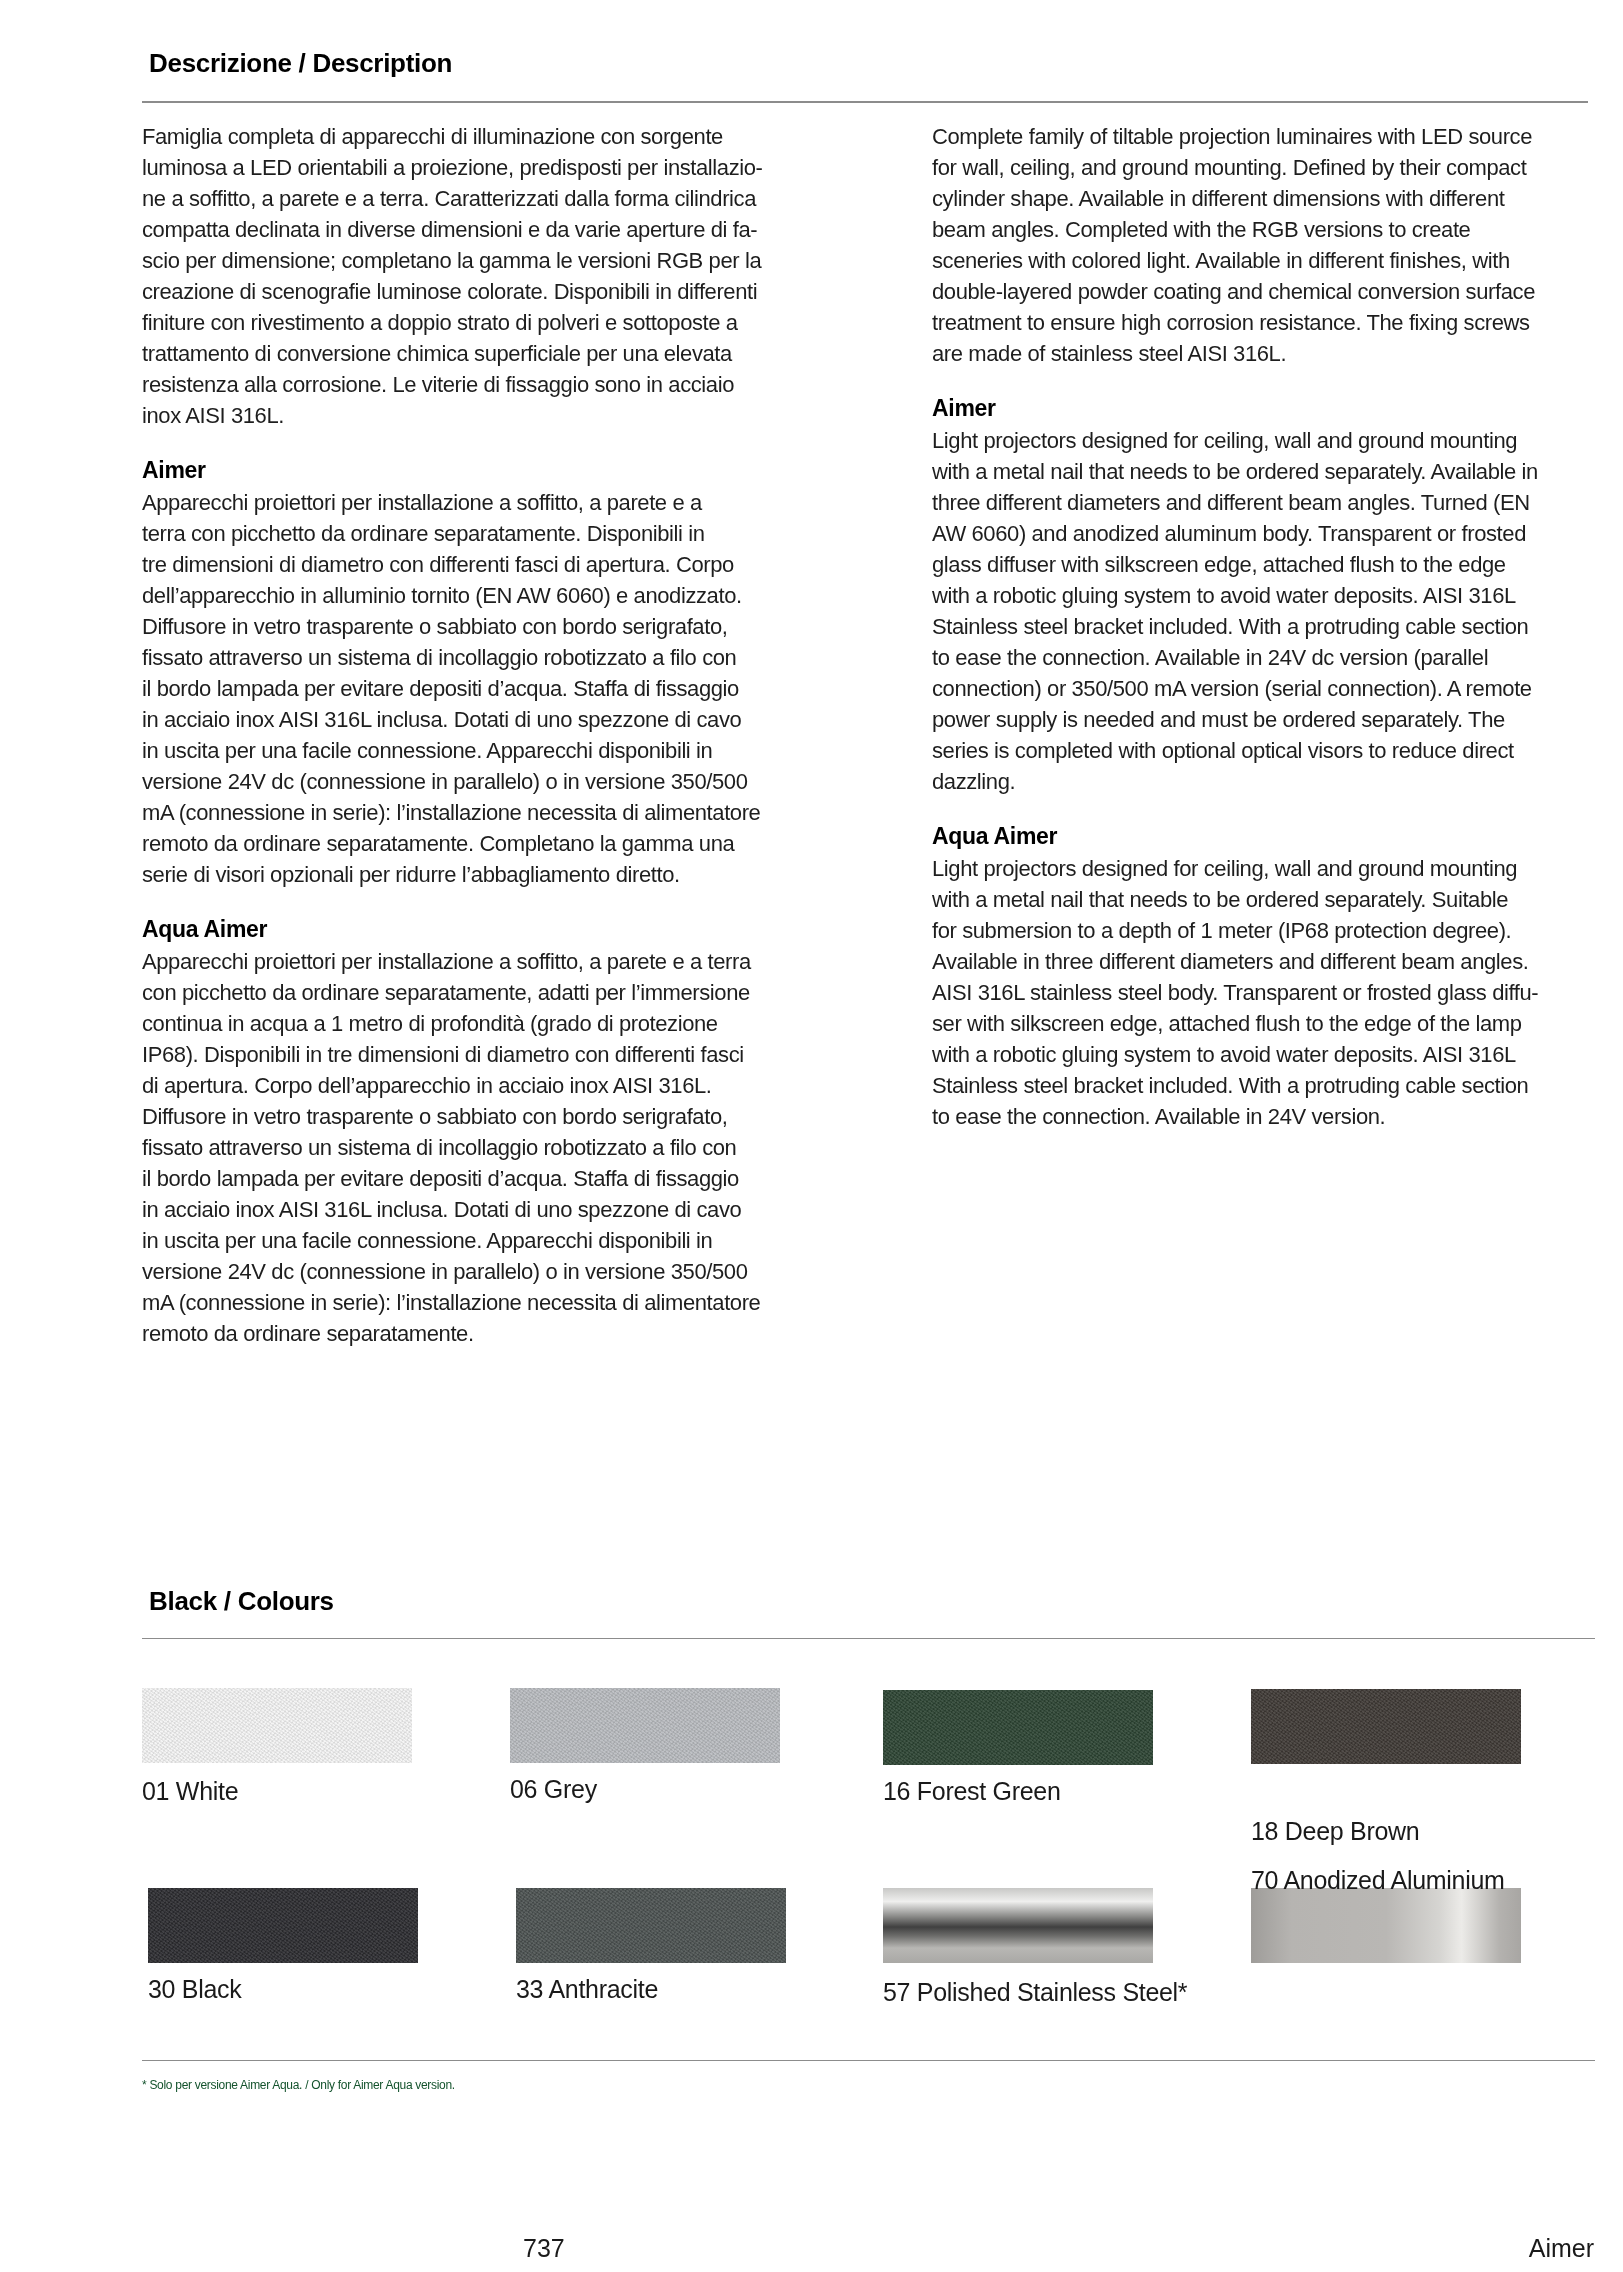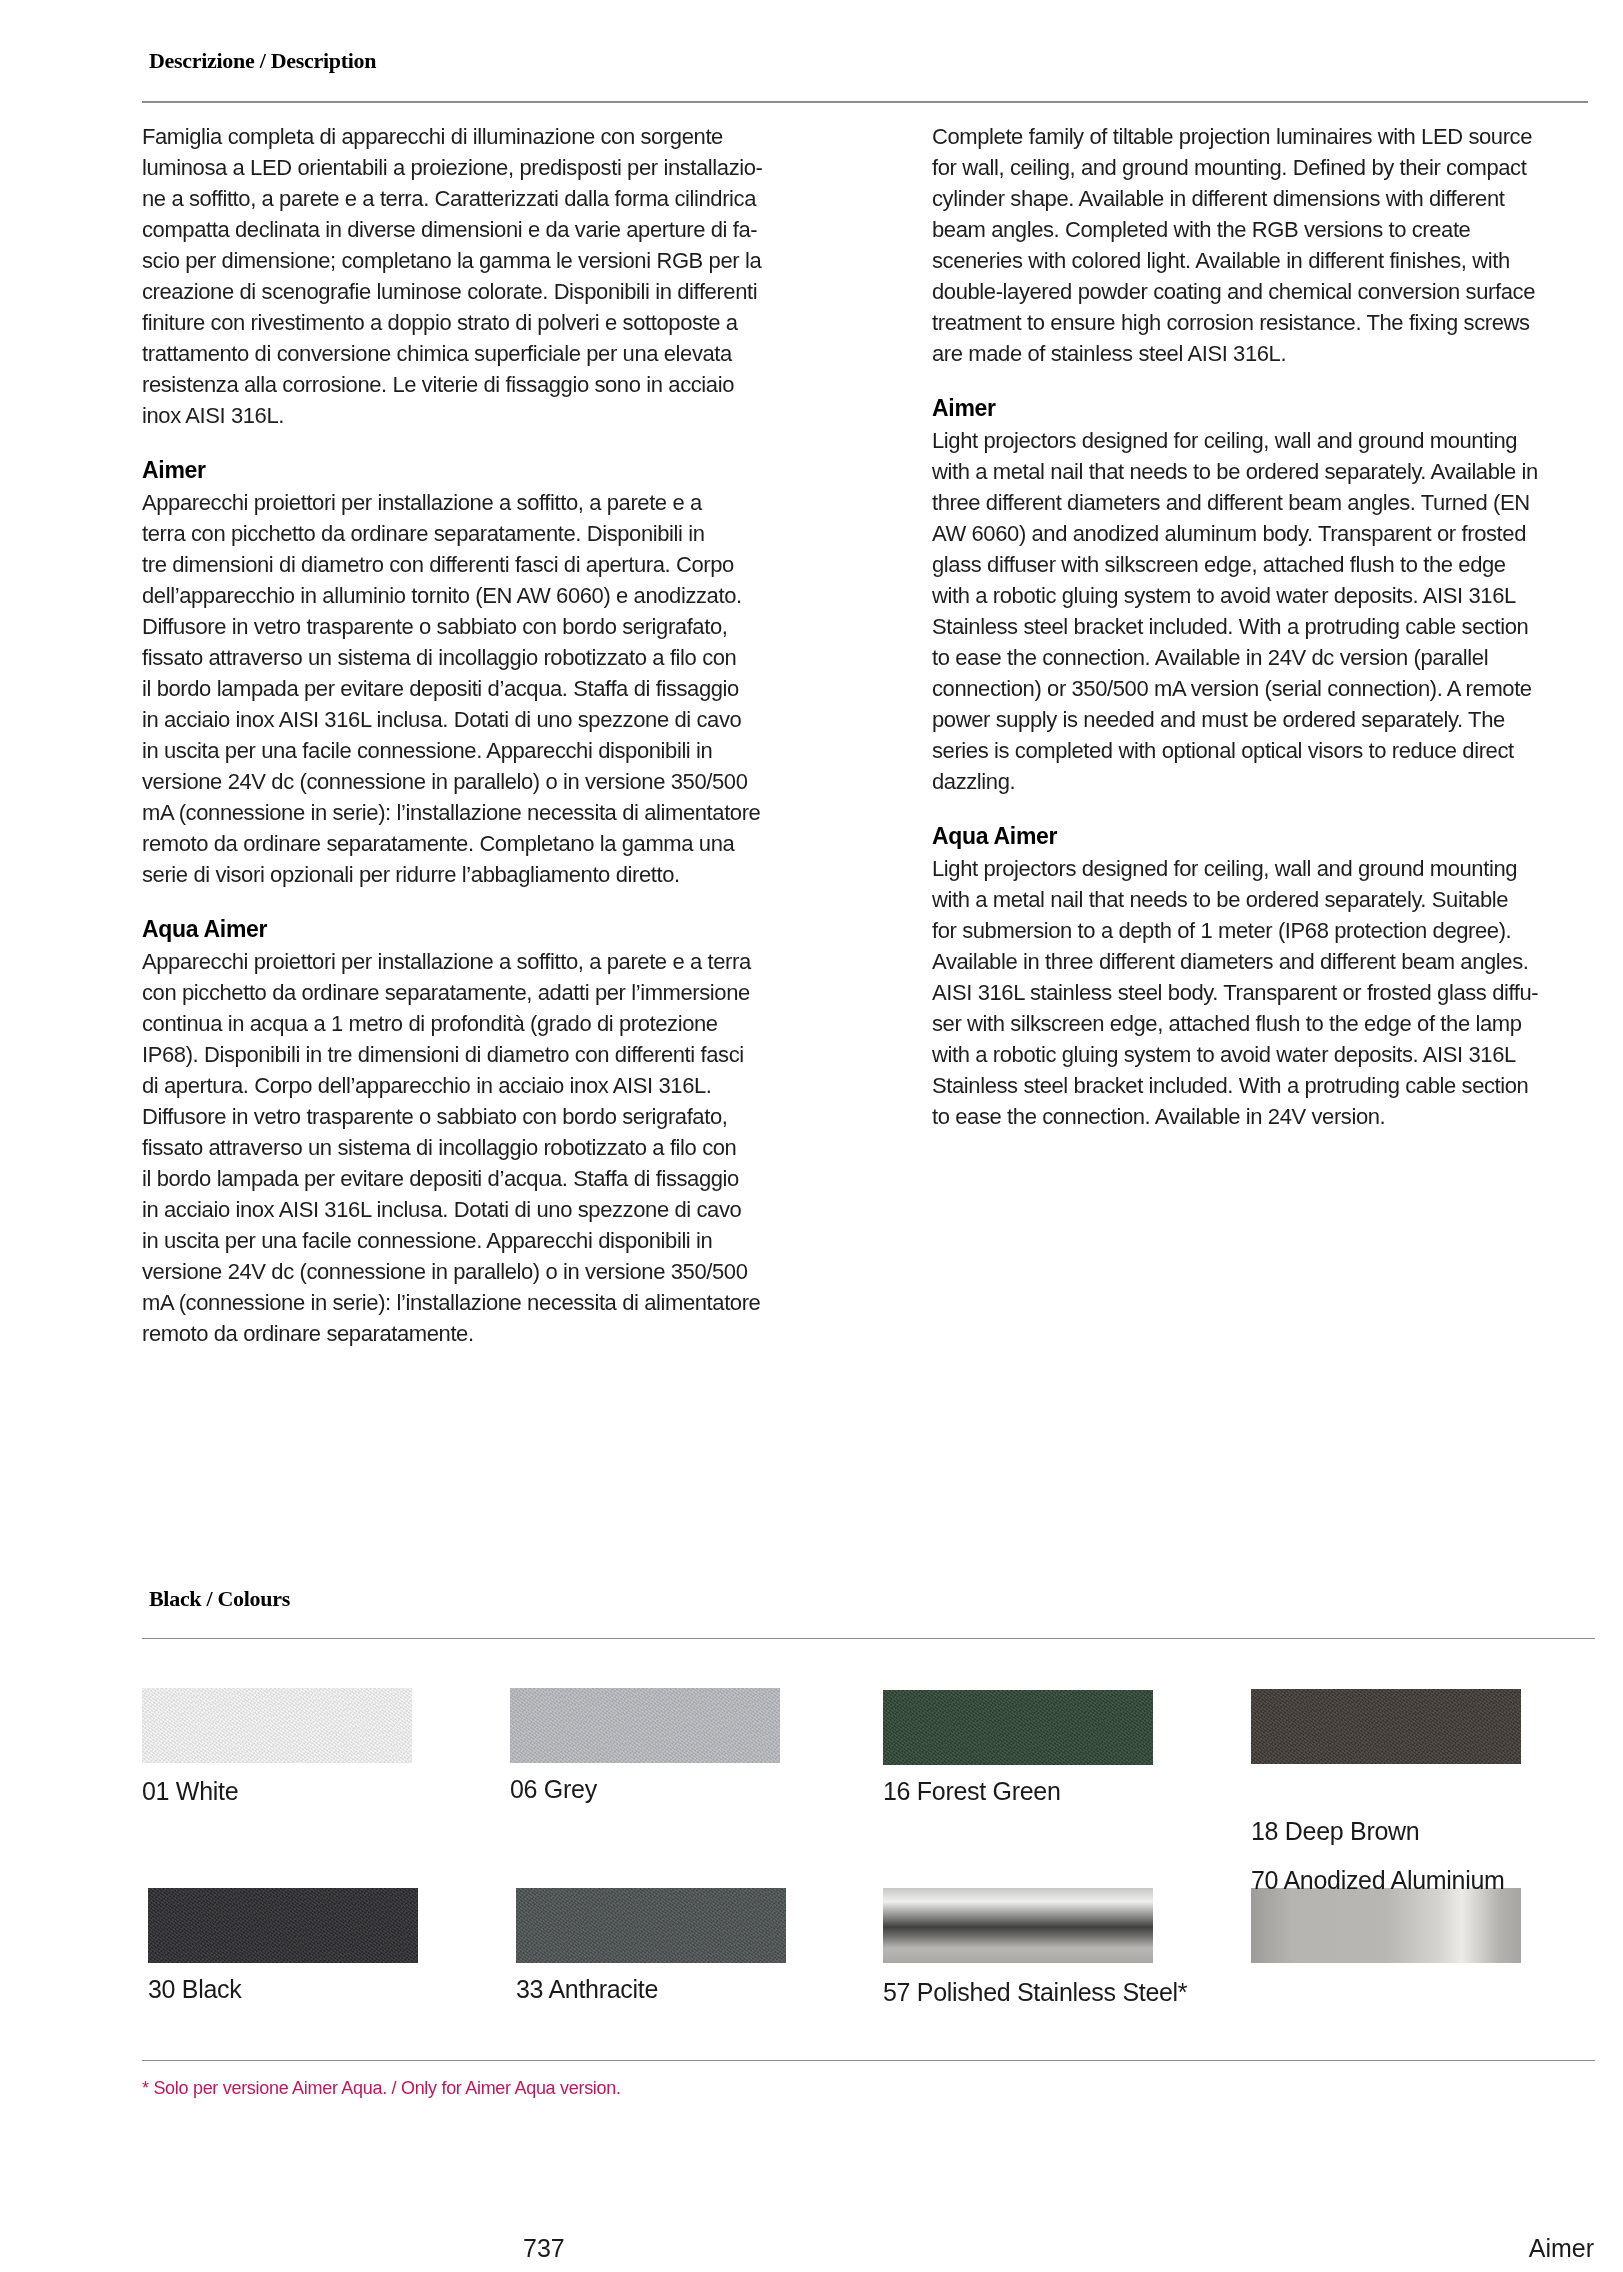--- a/index.html
+++ b/index.html
@@ -1,29 +1,29 @@
 <!DOCTYPE html>
 <html style="font-size:10.4px"><head>
 <meta charset="utf-8">
 <style>
   html, body { margin: 0; padding: 0; background: #ffffff; }
   body { width: 1623px; height: 2273px; position: relative; overflow: hidden;
          font-family: "Liberation Sans", "DejaVu Sans", sans-serif; color: #1a1a1a; }
   .abs { position: absolute; }
-  .section-title { font-weight: bold; font-size: 22px; color: #000; letter-spacing: -0.3px; font-family: Liberation Serif, serif; }
+  .section-title { font-weight: bold; font-size: 26px; color: #000; letter-spacing: -0.3px; }
   .rule { height: 1.9px; background: #8c8c8c; }
   .col { position: absolute; width: 662px; font-size: 22px; line-height: 31px; color: #1e1e1e; letter-spacing: -0.4px; }
   .col p { margin: 0; white-space: pre-line; }
   .col h3 { margin: 25px 0 2.6px 0; font-size: 23px; font-weight: bold; color: #000; line-height: 28.6px; letter-spacing: -0.3px; }
   .swatch { position: absolute; width: 270px; height: 75px; }
   .swatch-label { position: absolute; font-size: 25px; color: #1a1a1a; letter-spacing: -0.3px; white-space: nowrap; }
   .noise::after { content: ""; position: absolute; inset: 0;
     background-image: repeating-linear-gradient(35deg, rgba(255,255,255,0.06) 0 1.3px, rgba(0,0,0,0.06) 1.3px 2.6px),
                       repeating-linear-gradient(-50deg, rgba(255,255,255,0.05) 0 1.9px, rgba(0,0,0,0.05) 1.9px 3.2px); }
-  .footnote { font-size: 18px; color: #be185d; letter-spacing: -0.3px; }
+  .footnote { font-size: 12px; color: #14532d; letter-spacing: -0.3px; }
   .pagenum { font-size: 25px; color: #1a1a1a; }
 </style>
 </head>
 <body>
 
 <div class="abs section-title" style="left:149px; top:48px;">Descrizione / Description</div>
 <div class="abs rule" style="left:142px; top:101px; width:1446px;"></div>
 
 <div class="col" style="left:142px; top:121px;">
   <p>Famiglia completa di apparecchi di illuminazione con sorgente

